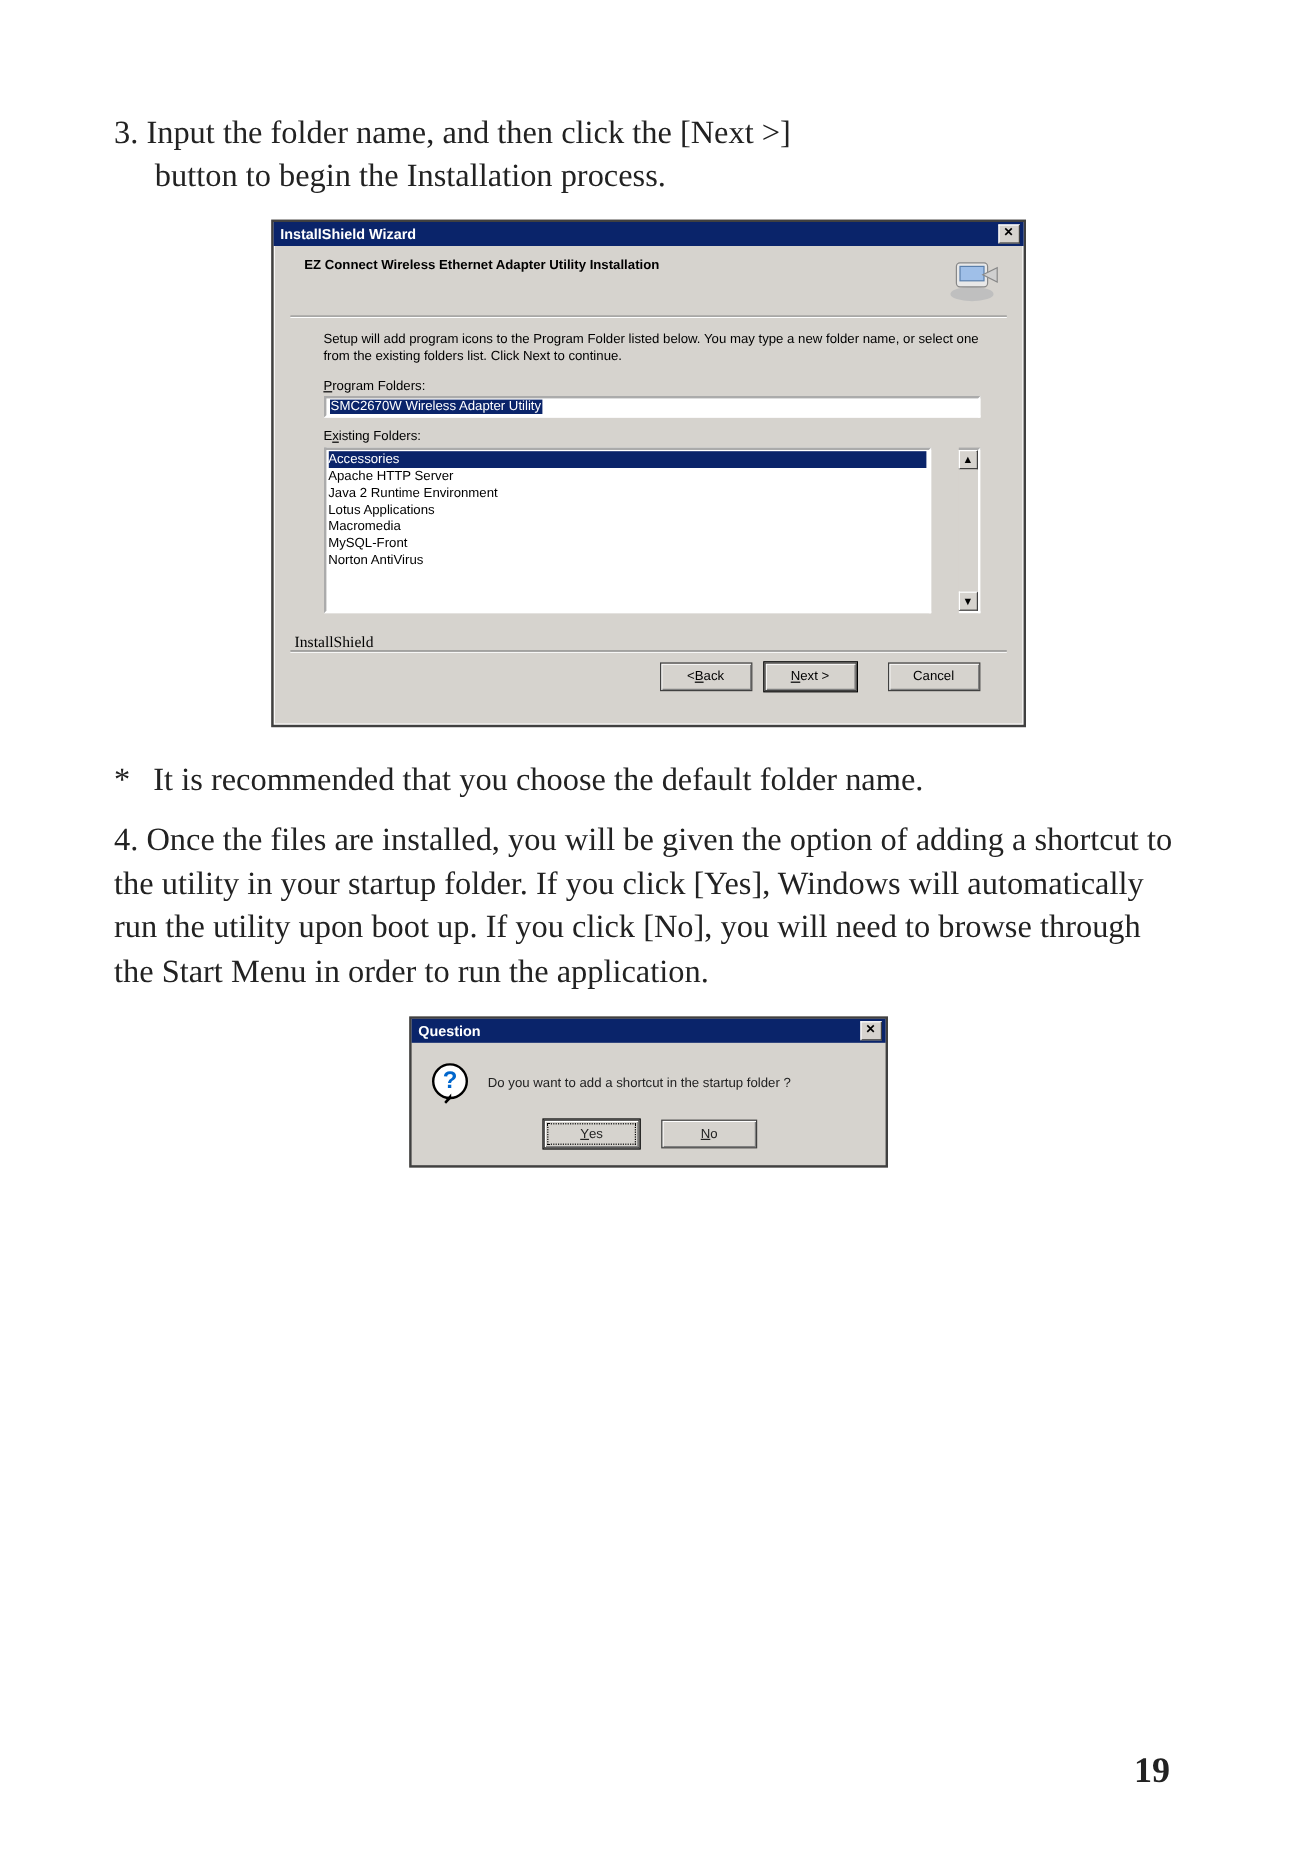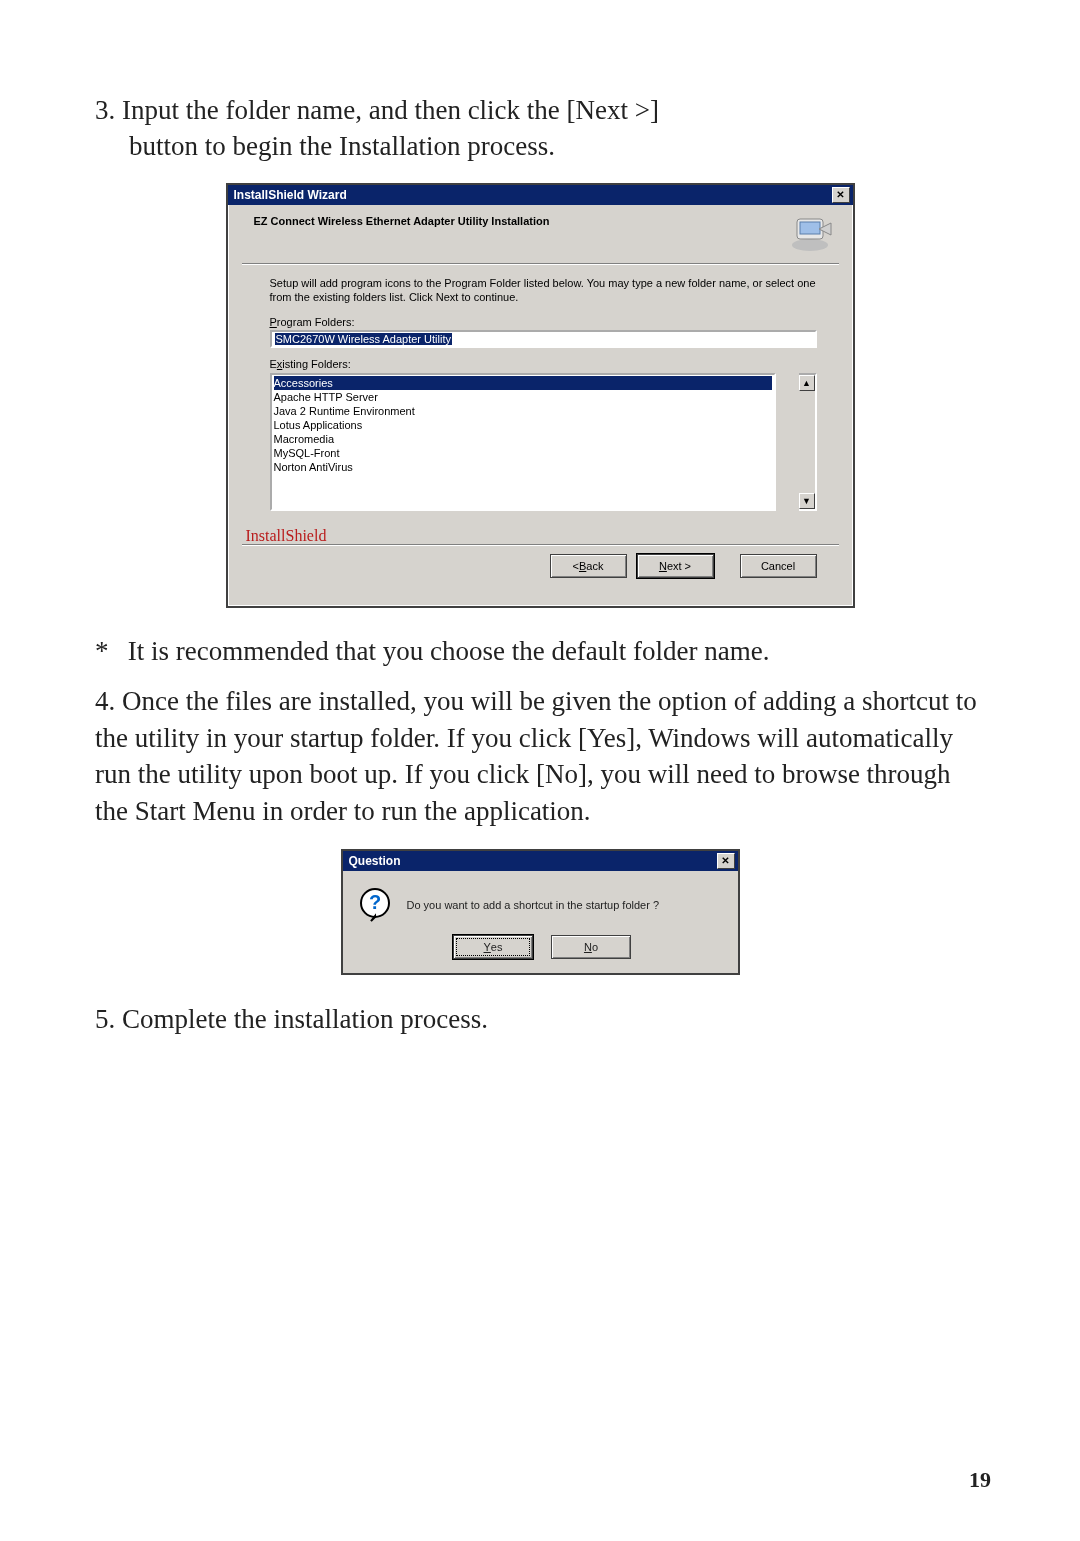--- a/index.html
+++ b/index.html
@@ -4,21 +4,21 @@
 <style>
   html,body{margin:0;padding:0;background:#fff;font-family:Georgia, 'Times New Roman', serif;color:#222;}
   .page{width:1080px;min-height:1541px;margin:12px auto;position:relative;padding:80px 95px 40px 95px;box-sizing:border-box;}
   .step-list{font-size:27px;line-height:1.35;color:#222;}
   .step{margin-bottom:18px;}
   .step .num{display:inline;}
   .step .body{display:inline;}
   .step .body-block{margin-left:34px;}
   .asterisk-note{font-size:27px;margin:22px 0 16px 0;}
   .asterisk-note .ast{display:inline-block;width:26px;}
-  .page-num{position:absolute;bottom:60px;right:89px;font-weight:700;font-size:22px;}
+  .page-num{position:absolute;bottom:60px;right:105px;font-weight:700;font-size:30px;}
   
   .win-dialog{width:625px;margin:18px auto 28px auto;border:2px solid #404040;background:#d6d3ce;font-family:Tahoma, Arial, sans-serif;font-size:11px;color:#000;box-shadow:0 0 0 1px #fff inset;}
   .titlebar{background:#0a246a;color:#fff;font-weight:700;font-size:12px;display:flex;align-items:center;justify-content:space-between;padding:2px 3px 2px 6px;}
   .titlebar .close{width:16px;height:14px;background:#d6d3ce;border:1px solid #fff;border-right-color:#404040;border-bottom-color:#404040;display:flex;align-items:center;justify-content:center;color:#000;font-size:10px;font-weight:700;line-height:1;}
   .dlg-inner{padding:10px 14px 28px 14px;}
   .dlg-header{display:flex;justify-content:space-between;align-items:flex-start;padding:0 6px 10px 12px;border-bottom:1px solid #808080;position:relative;}
   .dlg-header::after{content:"";position:absolute;left:0;right:0;bottom:-2px;border-bottom:1px solid #fff;}
   .dlg-header .h-title{font-weight:700;font-size:11px;}
   .header-icon{width:46px;height:38px;}
   .header-icon svg{width:100%;height:100%;}
@@ -27,21 +27,21 @@
   .fld-label{font-size:11px;margin-bottom:2px;}
   .underline-char{text-decoration:underline;}
   .text-input{width:100%;border:2px inset #fff;background:#fff;padding:1px 3px;font-family:Tahoma,Arial,sans-serif;font-size:11px;box-sizing:border-box;}
   .text-input .sel{background:#0a246a;color:#fff;padding:0 1px;}
   .listbox-wrap{display:flex;margin-top:3px;gap:23px;}
   .listbox{flex:1;border:2px inset #fff;background:#fff;height:132px;overflow:hidden;padding:1px 2px;font-size:11px;line-height:14px;}
   .listbox .item{white-space:nowrap;}
   .listbox .item.selected{background:#0a246a;color:#fff;}
   .scrollbar{width:16px;background:#d6d3ce;border:2px inset #fff;border-left:none;display:flex;flex-direction:column;justify-content:space-between;align-items:center;}
   .sb-btn{width:14px;height:14px;background:#d6d3ce;border:1px solid #fff;border-right-color:#404040;border-bottom-color:#404040;display:flex;align-items:center;justify-content:center;font-size:9px;color:#000;}
-  .groupbox-label{color:#b91c1c;font-size:16px;margin:12px 0 0 4px;font-family:Georgia,serif;font-style:normal;}
+  .groupbox-label{color:#000000;font-size:13px;margin:12px 0 0 4px;font-family:Georgia,serif;font-style:normal;}
   .btn-row{display:flex;justify-content:flex-end;gap:6px;padding:8px 22px 0 0;border-top:1px solid #fff;position:relative;}
   .btn-row::before{content:"";position:absolute;left:0;right:0;top:-2px;border-top:1px solid #808080;}
   .win-btn{min-width:75px;height:22px;background:#d6d3ce;border:1px solid #404040;position:relative;font-family:Tahoma,Arial,sans-serif;font-size:11px;display:flex;align-items:center;justify-content:center;box-shadow:inset 1px 1px 0 #fff, inset -1px -1px 0 #808080;margin-left:4px;}
   .win-btn.default{box-shadow:0 0 0 1px #000, inset 1px 1px 0 #fff, inset -1px -1px 0 #808080;}
   .win-btn.spaced{margin-left:20px;}
   
   .q-dialog{width:395px;margin:20px auto 26px auto;border:2px solid #404040;background:#d6d3ce;font-family:Tahoma,Arial,sans-serif;font-size:11px;}
   .q-body{padding:16px 14px 6px 14px;display:flex;align-items:center;gap:14px;}
   .q-icon{width:36px;height:36px;flex:none;}
   .q-icon svg{width:100%;height:100%;}
@@ -158,21 +158,15 @@
         <span class="underline-char">Y</span>
           <span>es</span>
       </div>
       <div class="win-btn">
         <span class="underline-char">N</span>
           <span>o</span>
       </div>
     </div>
   </div>
 
-  <div class="step-list">
-    <div class="step">
-      <span class="num">5.</span>
-      <span class="body">Complete the installation process.</span>
-    </div>
-  </div>
 
   <div class="page-num">19</div>
 </div>
 
 </body></html>

